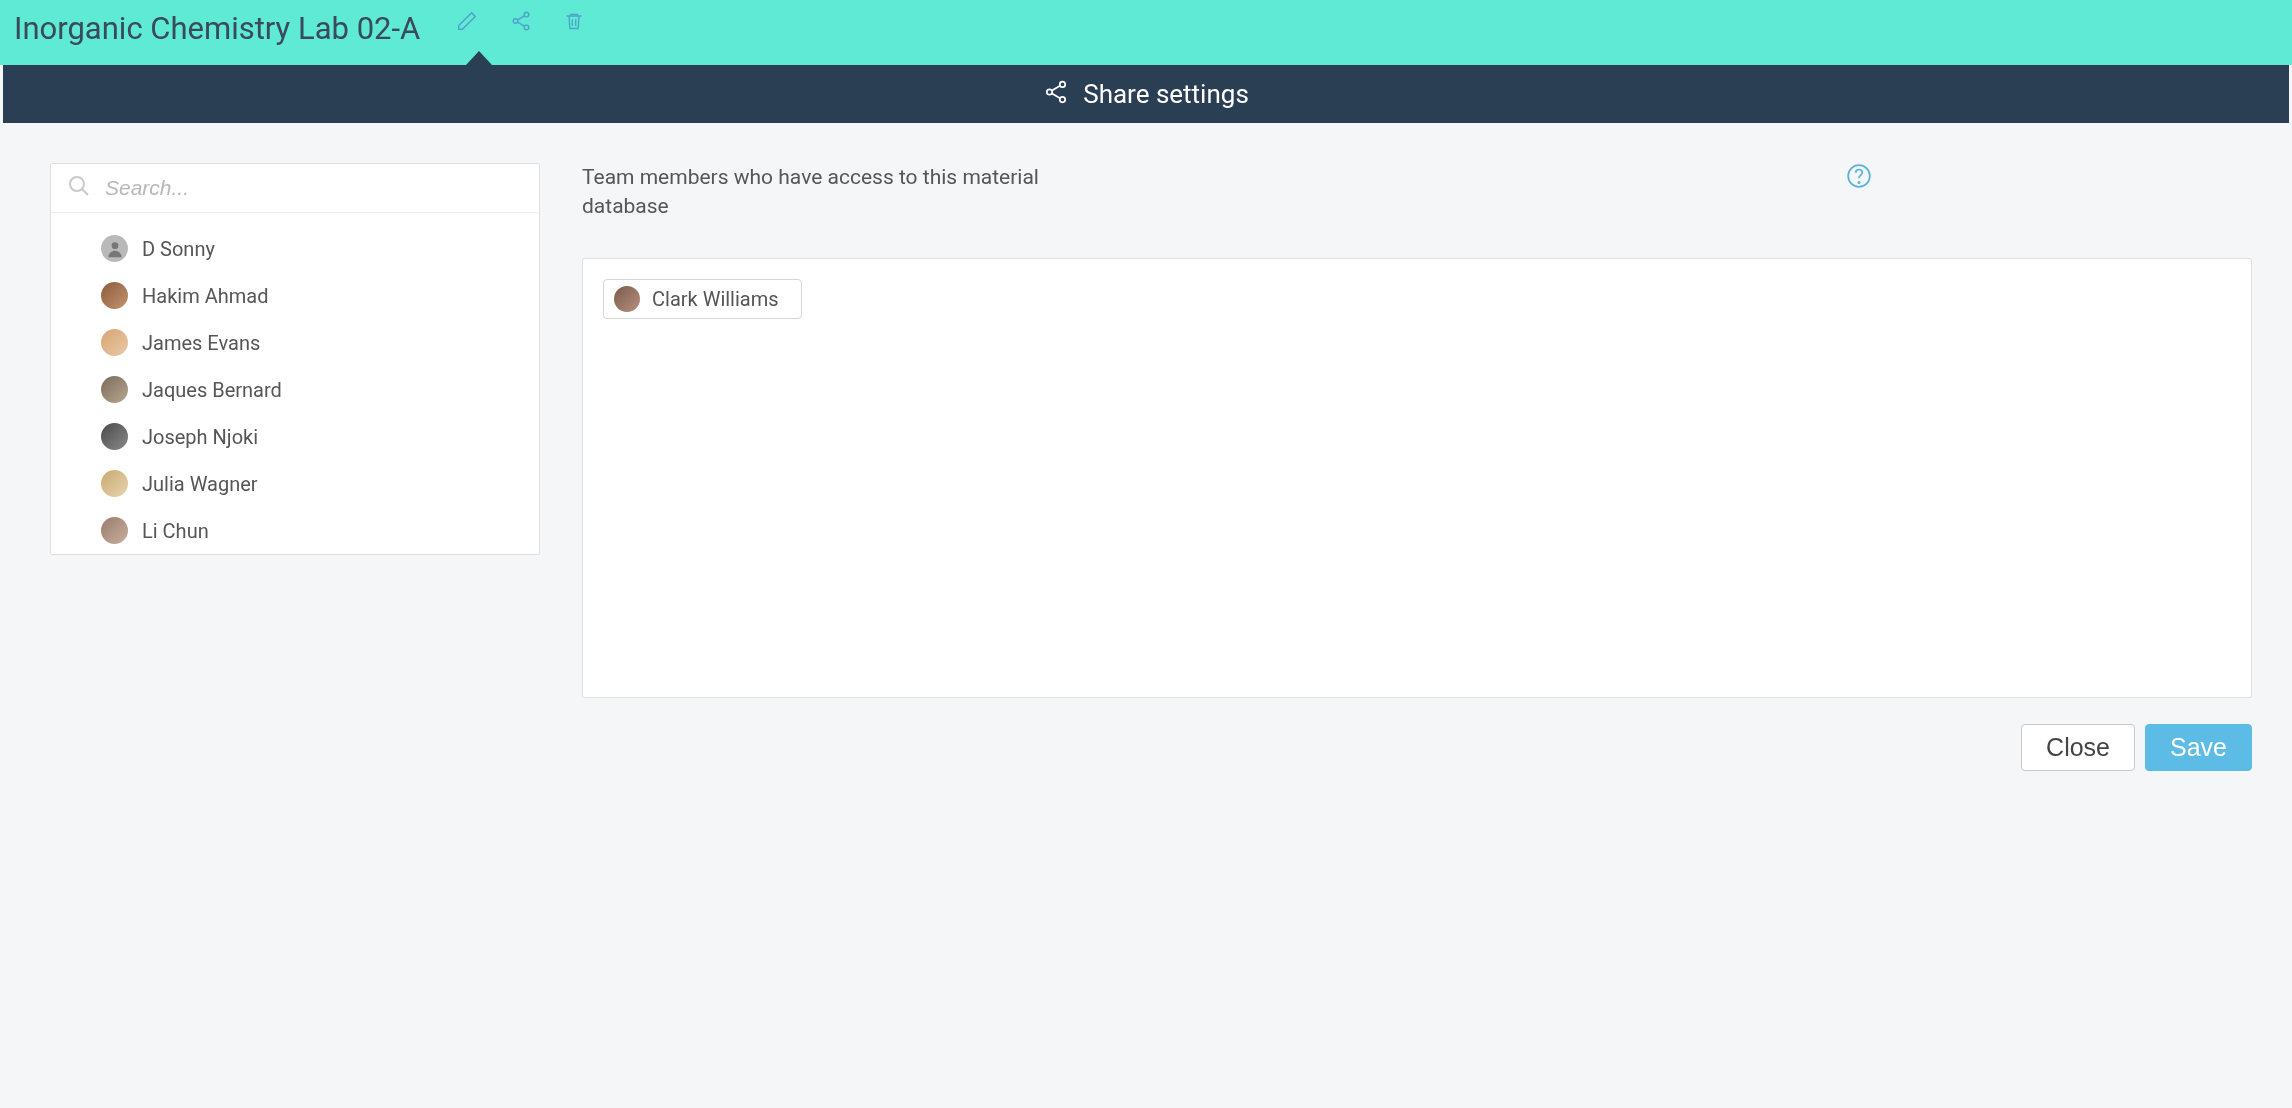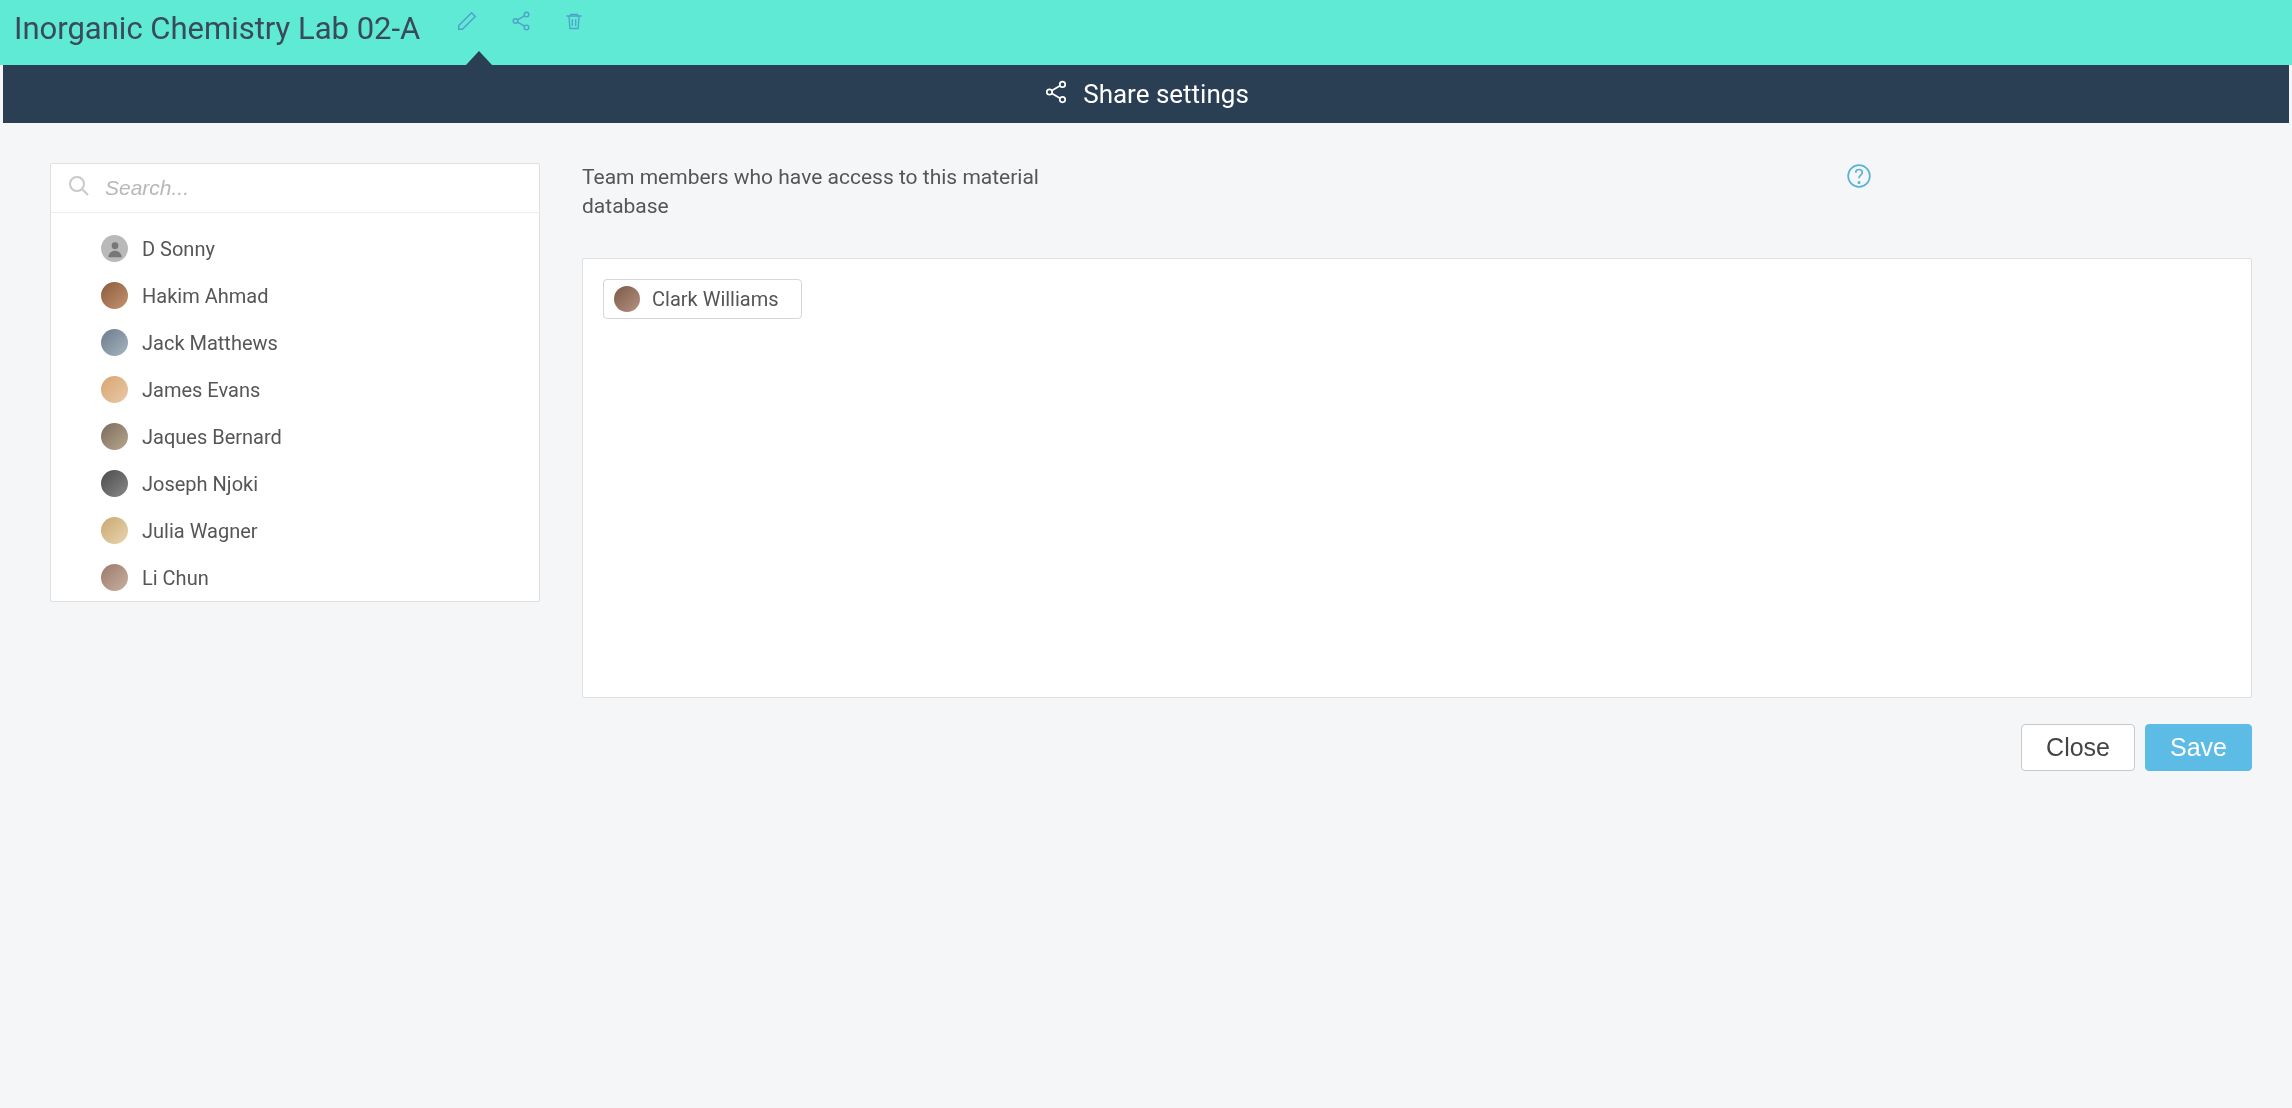--- a/index.html
+++ b/index.html
@@ -288,24 +288,20 @@
               <path d="M4 22c0-4.4 3.6-8 8-8s8 3.6 8 8"></path>
             </svg>
           </div>
           <div class="member-name">D Sonny</div>
         </div>
         <div class="member-item">
           <div class="avatar avatar-color-1"></div>
           <div class="member-name">Hakim Ahmad</div>
         </div>
         <div class="member-item">
-          <div class="avatar avatar-color-2"></div>
-          <div class="member-name">Jack Matthews</div>
-        </div>
-        <div class="member-item">
           <div class="avatar avatar-color-3"></div>
           <div class="member-name">James Evans</div>
         </div>
         <div class="member-item">
           <div class="avatar avatar-color-4"></div>
           <div class="member-name">Jaques Bernard</div>
         </div>
         <div class="member-item">
           <div class="avatar avatar-color-5"></div>
           <div class="member-name">Joseph Njoki</div>

